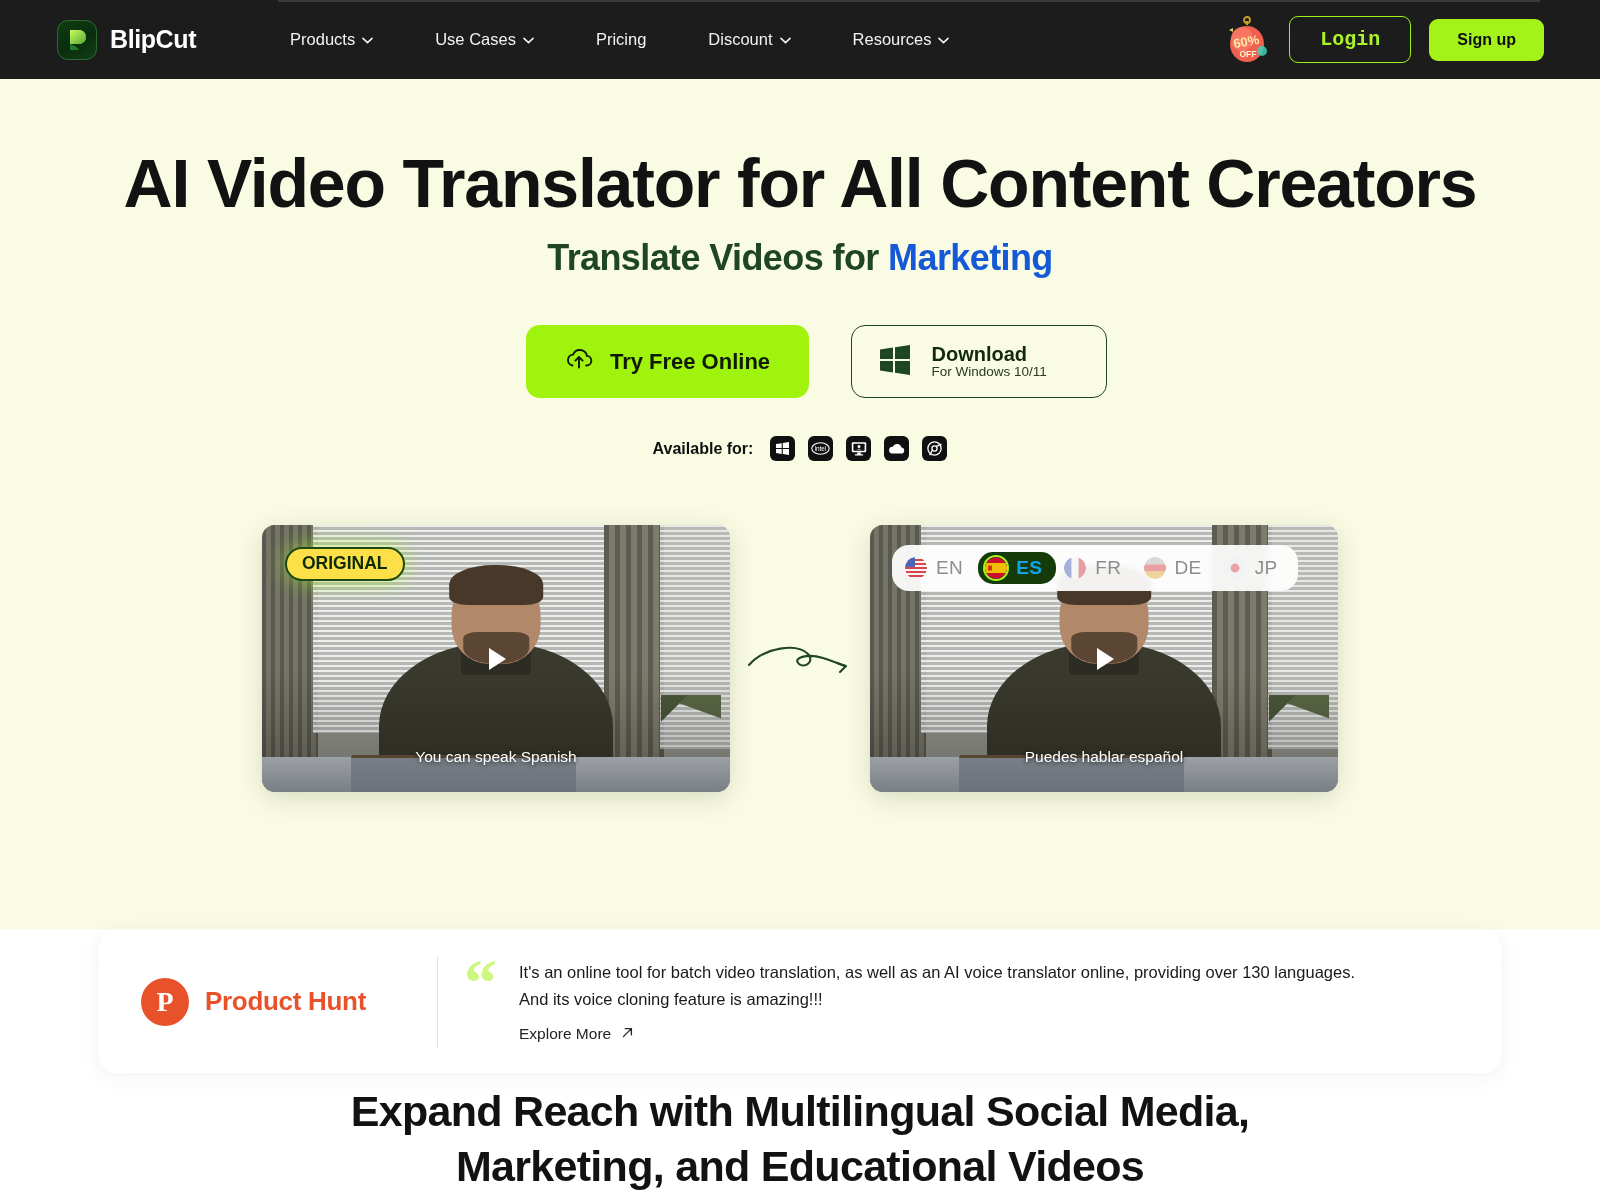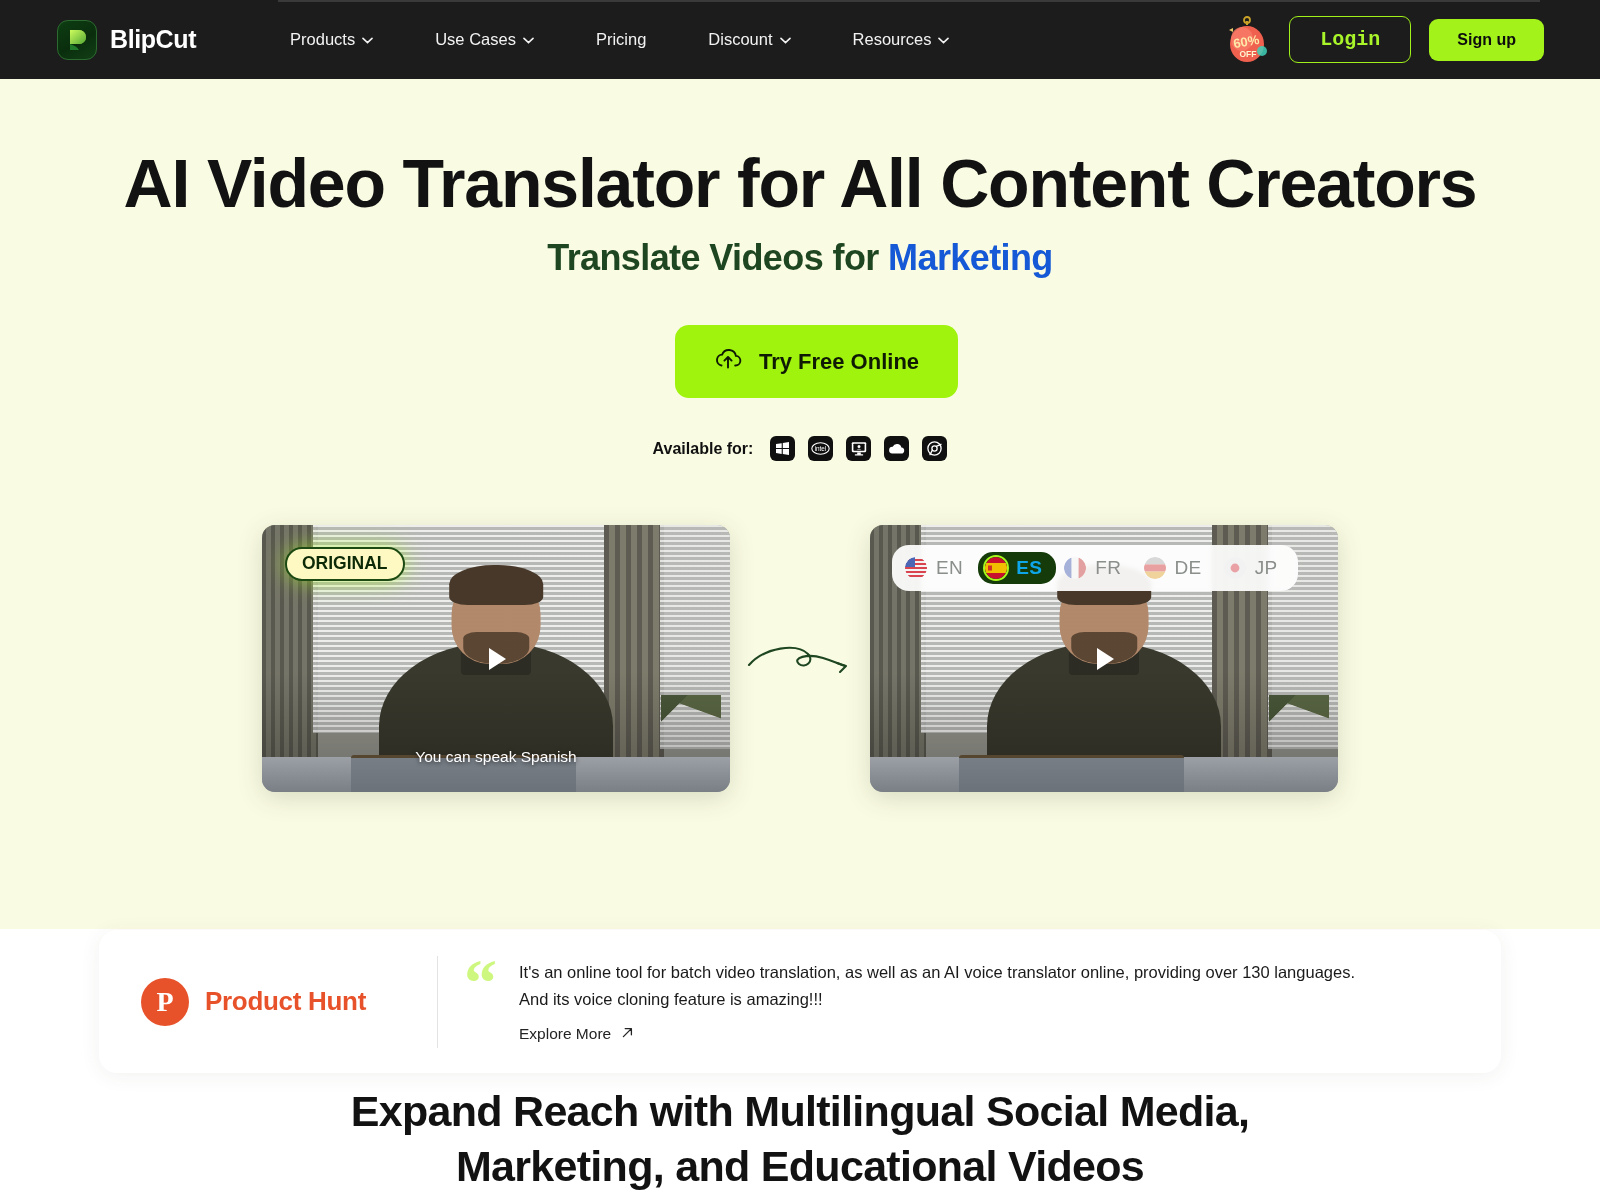--- a/index.html
+++ b/index.html
@@ -204,21 +204,21 @@
     cursor: pointer;
   }
   .caption {
     position: absolute; left: 0; right: 0; bottom: 26px;
     text-align: center; color: #ffffff;
     font-size: 15.5px; font-weight: 400;
     text-shadow: 0 1px 4px rgba(0,0,0,0.75);
   }
   .orig-tag {
     position: absolute; left: 23px; top: 22px;
-    background: #fef9c3; color: #0d2a07;
+    background: #fde047; color: #0d2a07;
     border: 2px solid #1d4a12; border-radius: 20px;
     font-size: 17.5px; font-weight: 600; padding: 4px 15px 5px;
     box-shadow: 0 0 22px rgba(167,248,28,0.6);
   }
 
   .lang-panel {
     position: absolute; left: 22px; top: 20px;
     background: rgba(255,255,255,0.93);
     border-radius: 17px; padding: 7px 6px;
     display: flex; flex-direction: row; gap: 1px;
@@ -369,20 +369,34 @@
     <button class="btn-try">
       <span>
         <svg width="30" height="26" viewBox="0 0 30 26">
           <path d="M8.5 19.5 a5.5 5.5 0 0 1 0.6 -10.9 a7.2 7.2 0 0 1 13.8 1.3 a4.8 4.8 0 0 1 -0.7 9.6" fill="none" stroke="#0f1a05" stroke-width="1.9" stroke-linecap="round"></path>
           <path d="M15 21.5 v-10 M11.4 14.6 L15 11 L18.6 14.6" fill="none" stroke="#0f1a05" stroke-width="1.9" stroke-linecap="round" stroke-linejoin="round"></path>
         </svg>
       </span>
       <span>Try Free Online</span>
     </button>
 
+    <button class="btn-download">
+      <span>
+        <svg width="34" height="34" viewBox="0 0 34 34">
+          <path d="M2 6.6 L15 4.6 L15 16 L2 16 Z" fill="#1e4620"></path>
+          <path d="M17 4.3 L32 2 L32 16 L17 16 Z" fill="#1e4620"></path>
+          <path d="M2 18 L15 18 L15 29.4 L2 27.4 Z" fill="#1e4620"></path>
+          <path d="M17 18 L32 18 L32 32 L17 29.7 Z" fill="#1e4620"></path>
+        </svg>
+      </span>
+      <span class="dl-text">
+        <span class="dl-title">Download</span><br>
+        <span class="dl-sub">For Windows 10/11</span>
+      </span>
+    </button>
   </div>
 
   <div class="avail-row">
     <span class="avail-label">Available for:</span>
 
     <span class="plat-icon">
       <svg width="15" height="15" viewBox="0 0 15 15">
         <path d="M1 3.1 L6.7 2.2 L6.7 7.1 L1 7.1 Z" fill="#fff"></path>
         <path d="M7.8 2.05 L14 1.1 L14 7.1 L7.8 7.1 Z" fill="#fff"></path>
         <path d="M1 8.1 L6.7 8.1 L6.7 12.9 L1 12.05 Z" fill="#fff"></path>
@@ -561,20 +575,21 @@
           </span>
           <span class="lang-code">JP</span>
         </div>
       </div>
 
       <div class="play-btn">
         <svg width="34" height="34" viewBox="0 0 34 34">
             <path d="M10 6 L27 17 L10 28 Z" fill="#ffffff"></path>
           </svg>
       </div>
+      <div class="caption">Puedes hablar español</div>
     </div>
   </div>
 
   <div class="testimonial-wrap">
     <div class="ph-logo">
       <span class="ph-circle">P</span>
       <span class="ph-name">Product Hunt</span>
     </div>
     <div class="t-divider"></div>
     <div class="t-body">

